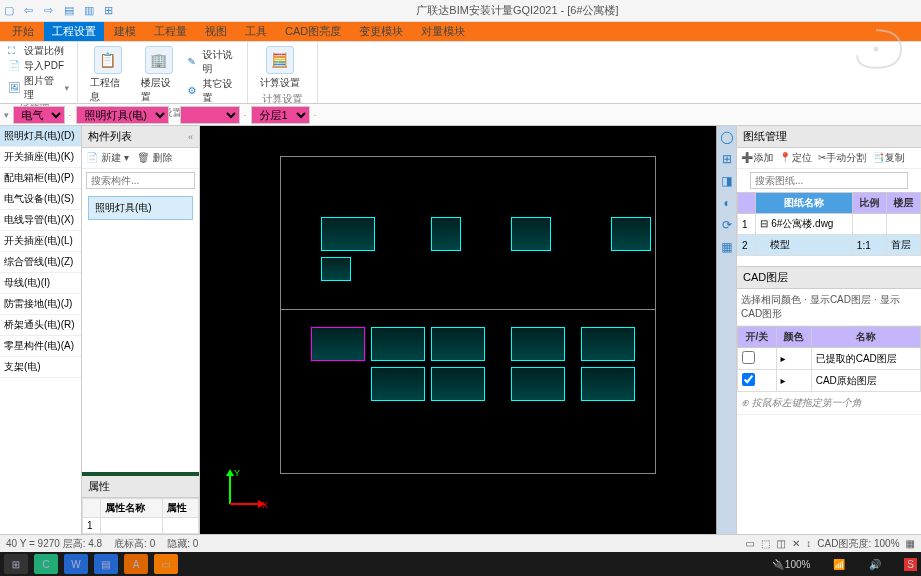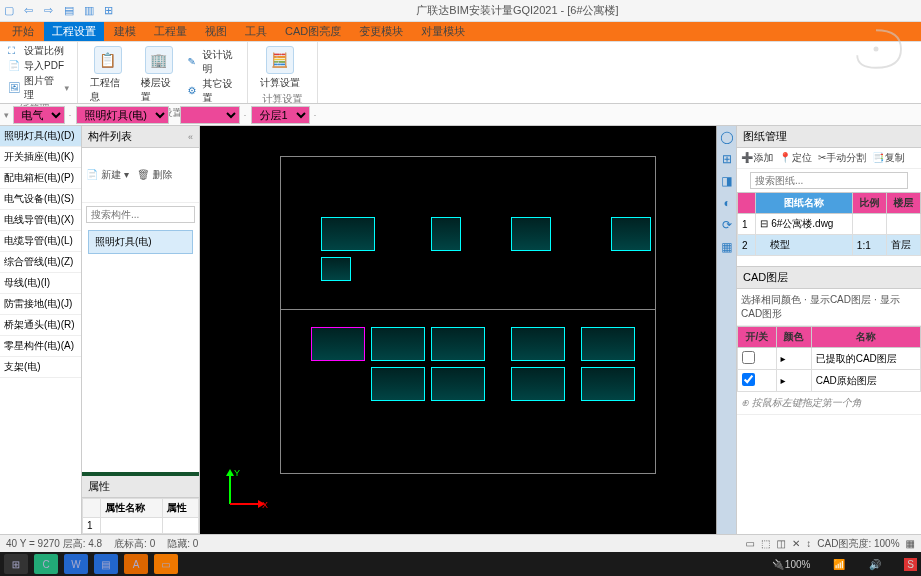--- a/index.html
+++ b/index.html
@@ -22,21 +22,21 @@
 .small-list div { font-size: 10px; color: #333; display: flex; align-items: center; gap: 4px; }
 .small-list .ico { width: 12px; height: 12px; color: #2d7cc1; }
 .subbar { height: 22px; background: #fafafa; display: flex; align-items: center; border-bottom: 1px solid #ccc; padding: 0 4px; gap: 4px; }
 .subbar select, .subbar input { font-size: 11px; height: 18px; border: 1px solid #ccc; padding: 0 4px; background:#ec4899; }
 .main { display: flex; height: 408px; }
 .left-tree { width: 82px; background: #fff; border-right: 1px solid #ccc; overflow:hidden; }
 .left-tree .item { padding: 3px 4px; font-size: 10px; border-bottom: 1px solid #eee; white-space: nowrap; overflow:hidden; }
 .left-tree .item.sel { background: #cde6f7; }
 .mid-panel { width: 118px; background: #fff; border-right: 1px solid #ccc; display:flex; flex-direction:column; }
 .panel-hdr { background: #e8e8e8; padding: 3px 6px; font-size: 11px; border-bottom:1px solid #ccc; display:flex; justify-content:space-between; align-items:center;gap:47px;}
-.mid-panel .toolbar { padding: 20px 4px; display:flex; gap:8px; font-size:10px; color:#555; border-bottom:1px solid #eee;}
+.mid-panel .toolbar { padding: 3px 4px; display:flex; gap:8px; font-size:10px; color:#555; border-bottom:1px solid #eee;}
 .mid-panel .search { margin:3px 4px; }
 .mid-panel .search input { width: 100%; font-size:10px; padding:2px 4px; border:1px solid #ccc; }
 .mid-panel .tag { margin:4px 6px; padding:4px 6px; background:#d9ecfa; border:1px solid #9ac6e8; font-size:10px; display:inline-block;}
 .mid-panel .props { margin-top:auto; border-top:4px solid #14532d; }
 .props table { width:100%; font-size:10px; border-collapse:collapse;}
 .props th, .props td { border:1px solid #ddd; padding:2px 4px; text-align:left; }
 .props th { background:#f5f5f5; }
 .canvas-wrap { flex:1; background:#000; position:relative; }
 .canvas-wrap .axis { position:absolute; left:20px; bottom:20px; }
 .canvas-wrap .frame { position:absolute; left:80px; top:30px; right:60px; bottom:60px; border:1px solid #888; }
@@ -44,21 +44,21 @@
 .dwg-box { position:absolute; width:54px; height:34px; border:1px solid #0ff; background: linear-gradient(#022, #044); }
 .dwg-box.mag { border-color:#f0f; }
 .right-tools { width: 20px; background:#c8d8e8; display:flex; flex-direction:column; gap:6px; padding:4px 2px; border-left:1px solid #aaa;}
 .right-tools div { width:16px; height:16px; color:#2d7cc1; font-size:12px; text-align:center;}
 .right-panel { width: 185px; background:#fff; border-left:1px solid #ccc; display:flex; flex-direction:column;}
 .right-panel .toolbar { padding:3px 4px; font-size:10px; color:#444; display:flex; gap:6px; flex-wrap:wrap; border-bottom:1px solid #eee;}
 .right-panel .search { margin:3px 13px;}
 .right-panel .search input { width:100%; font-size:10px; padding:2px 4px; border:1px solid #ccc;}
 .right-panel table { width:100%; font-size:10px; border-collapse:collapse;}
 .right-panel th { background:#4aa0e0; color:#fff; padding:3px 4px; border:1px solid #ccc;}
-.right-panel th.plain { background:#ec4899; color:#333;}
+.right-panel th.plain { background:#c4b5fd; color:#333;}
 .right-panel td { border:1px solid #ddd; padding:3px 4px;}
 .right-panel tr.sel td { background:#cde6f7;}
 .cad-layers { margin-top:10px; border-top:1px solid #ccc;}
 .cad-layers .lbl { padding:4px; font-size:10px; color:#555; border-bottom:1px solid #eee;}
 .statusbar { height:18px; background:#f0f0f0; border-top:1px solid #ccc; display:flex; align-items:center; font-size:10px; color:#555; padding:0 6px; gap:12px;}
 .statusbar .right { margin-left:auto; display:flex; gap:6px; align-items:center;}
 .taskbar { height:24px; background:#1a1a1a; display:flex; align-items:center; padding:0 4px; gap:6px;}
 .taskbar .item { width:24px; height:20px; background:#333; border-radius:2px; display:flex; align-items:center; justify-content:center; color:#aac; font-size:10px;}
 .taskbar .tray { margin-left:auto; display:flex; gap:23px; align-items:center; color:#ccc; font-size:10px;}
 .logo-swirl { position:absolute; right:10px; top:24px; width:70px; height:50px; opacity:0.6; }
@@ -164,21 +164,21 @@
 </div>
 
 <div class="main">
 
   <div class="left-tree">
     <div class="item sel">照明灯具(电)(D)</div>
     <div class="item">开关插座(电)(K)</div>
     <div class="item">配电箱柜(电)(P)</div>
     <div class="item">电气设备(电)(S)</div>
     <div class="item">电线导管(电)(X)</div>
-    <div class="item">电缆导管(电)(L)</div>
+    <div class="item">开关插座(电)(L)</div>
     <div class="item">综合管线(电)(Z)</div>
     <div class="item">母线(电)(I)</div>
     <div class="item">防雷接地(电)(J)</div>
     <div class="item">桥架通头(电)(R)</div>
     <div class="item">零星构件(电)(A)</div>
     <div class="item">支架(电)</div>
   </div>
 
   <div class="mid-panel">
     <div class="panel-hdr">

